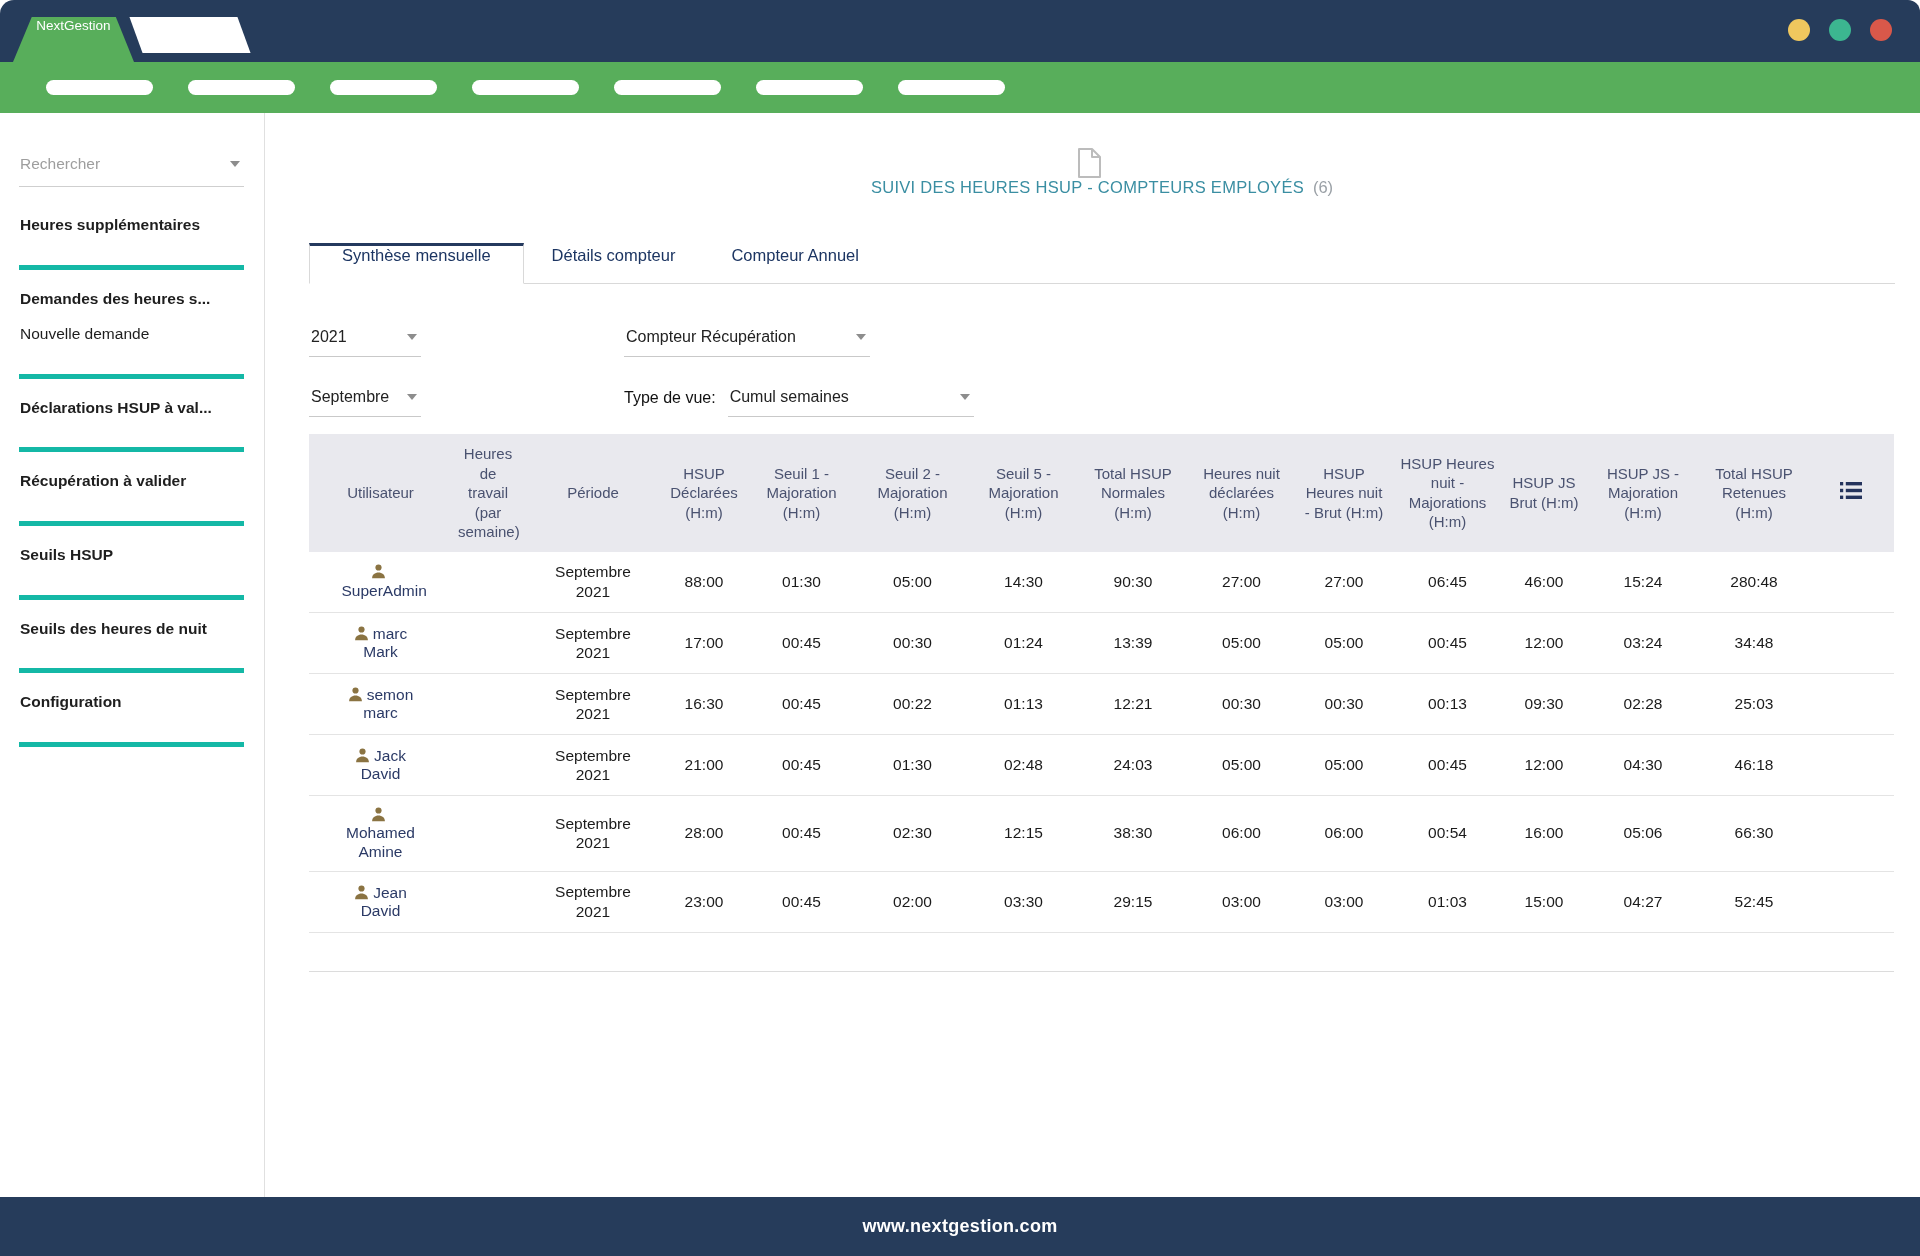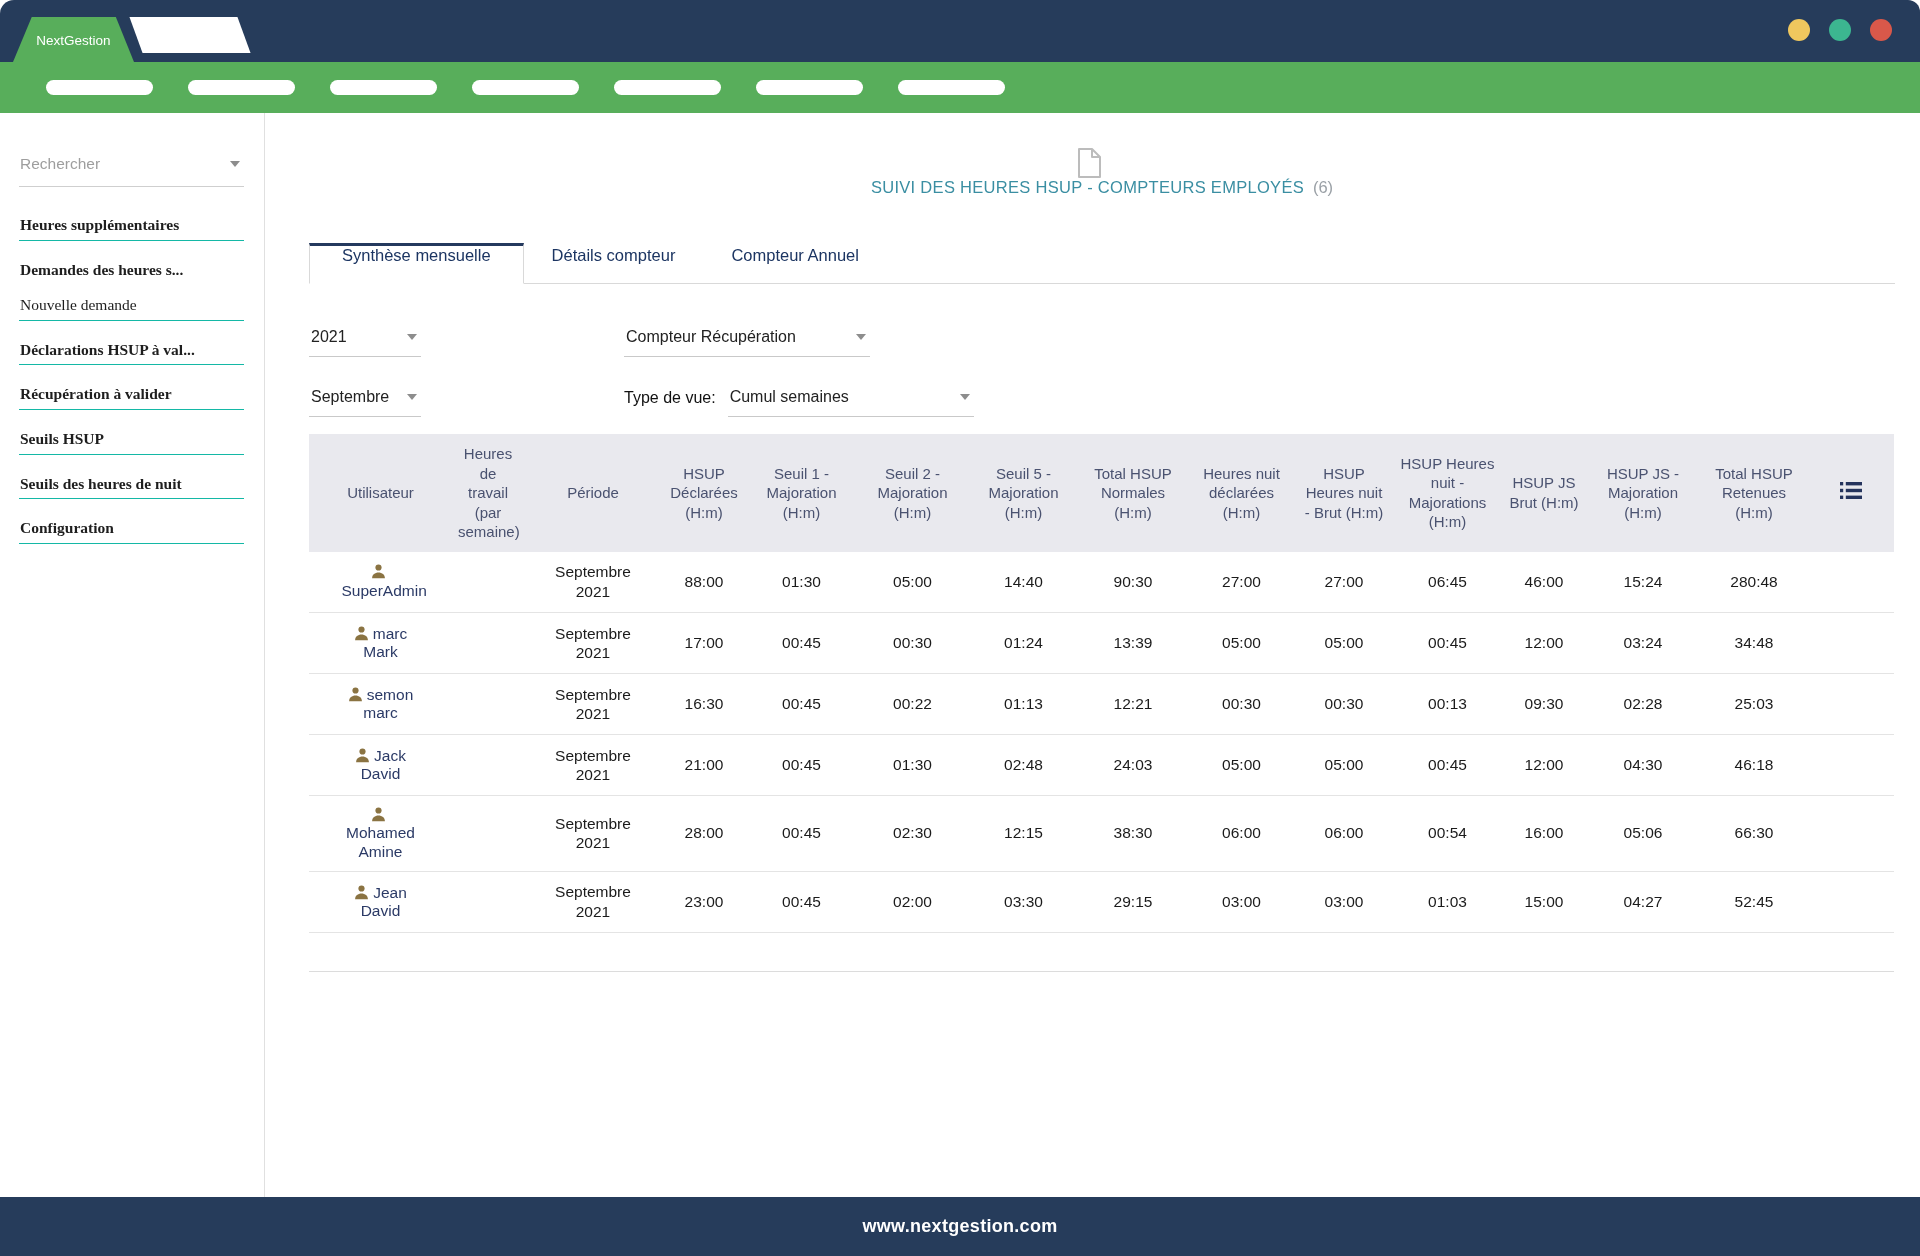--- a/index.html
+++ b/index.html
@@ -22,21 +22,21 @@
   .titlebar {
     position: relative;
     height: 62px; flex: 0 0 62px;
     background: #263c5b;
   }
   .brand-tab {
     position: absolute; left: 13px; top: 17px;
     width: 121px; height: 45px;
     background: #58ae5b;
     clip-path: polygon(15.5% 0, 85% 0, 100% 100%, 0 100%);
-    display: flex; align-items: center; justify-content: center;
+    display: flex; justify-content: center;
     color: #fff; font-size: 13.5px; padding-top: 1px;
   }
   .ghost-tab {
     position: absolute; left: 136px; top: 17px;
     width: 108px; height: 36px;
     background: #ffffff;
     transform: skewX(20deg);
   }
   .traffic-lights {
     position: absolute; right: 28px; top: 19px;
@@ -70,21 +70,21 @@
   }
   .search-placeholder { color: #9e9e9e; font-size: 15.5px; }
   .caret {
     width: 0; height: 0;
     border-left: 5.5px solid transparent;
     border-right: 5.5px solid transparent;
     border-top: 6.5px solid #8d8d8d;
     display: inline-block;
   }
   .menu { margin-top: 9px; }
-  .menu-group { border-bottom: 1px solid #14b8a6; padding: 20px 1px 5px; font-family: Liberation Serif, serif; }
+  .menu-group { border-bottom: 5px solid #14b8a6; padding: 20px 1px 30px; }
   .menu-item { font-size: 15.5px; color: #1e1e1e; cursor: pointer; line-height: 1.2; }
   .menu-item.bold { font-weight: bold; }
   .menu-item + .menu-item { margin-top: 17px; }
 
   .main { flex: 1 1 auto; padding: 0 25px 0 44px; min-width: 0; }
 
   
   .page-title { margin-top: 35px; display: flex; align-items: center; flex-direction: column; }
   .page-title svg { margin-right: 26px; flex: 0 0 auto; }
   .page-title h1 {
@@ -319,21 +319,21 @@
             <tr>
               <td class="user-cell"><span class="name-inner"><svg id="tpl-person-icon" width="15" height="15" viewBox="0 0 15 15" fill="#8a7342" xmlns="http://www.w3.org/2000/svg">
     <circle cx="7.5" cy="3.5" r="3.1"></circle>
     <path d="M1.1 14.3 c0-3.5 2.9-5.7 6.4-5.7 s6.4 2.2 6.4 5.7 z"></path>
   </svg>SuperAdmin</span></td>
               <td></td>
               <td><span class="period-inner">Septembre 2021</span></td>
               <td>88:00</td>
               <td>01:30</td>
               <td>05:00</td>
-              <td>14:40</td>
+              <td>14:30</td>
               <td>90:30</td>
               <td>27:00</td>
               <td>27:00</td>
               <td>06:45</td>
               <td>46:00</td>
               <td>15:24</td>
               <td>280:48</td>
               <td></td>
             </tr>
             <tr>

